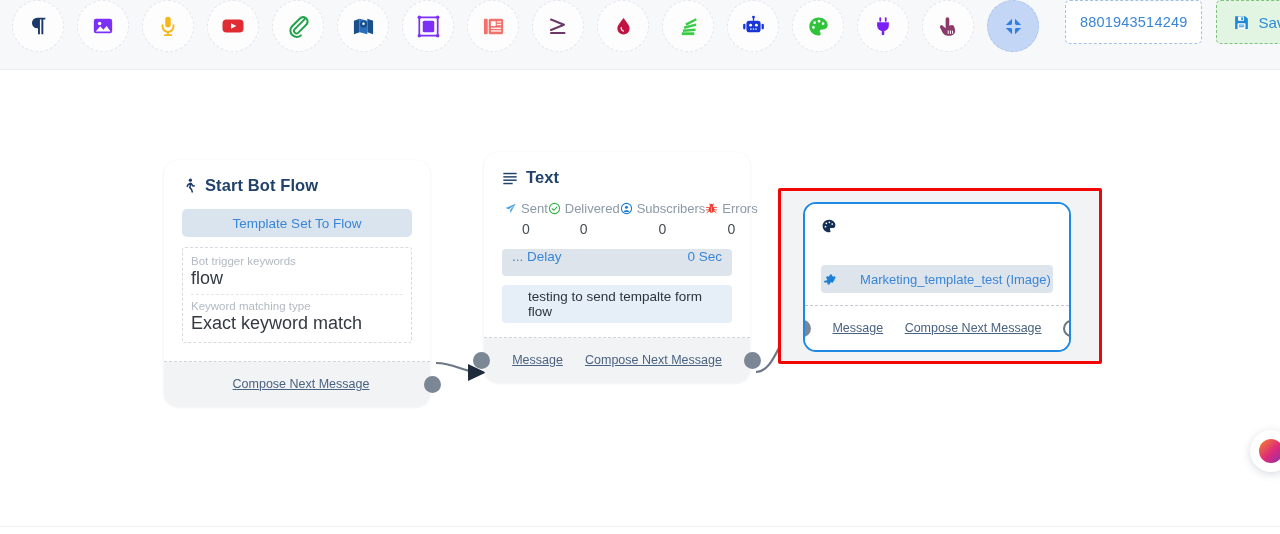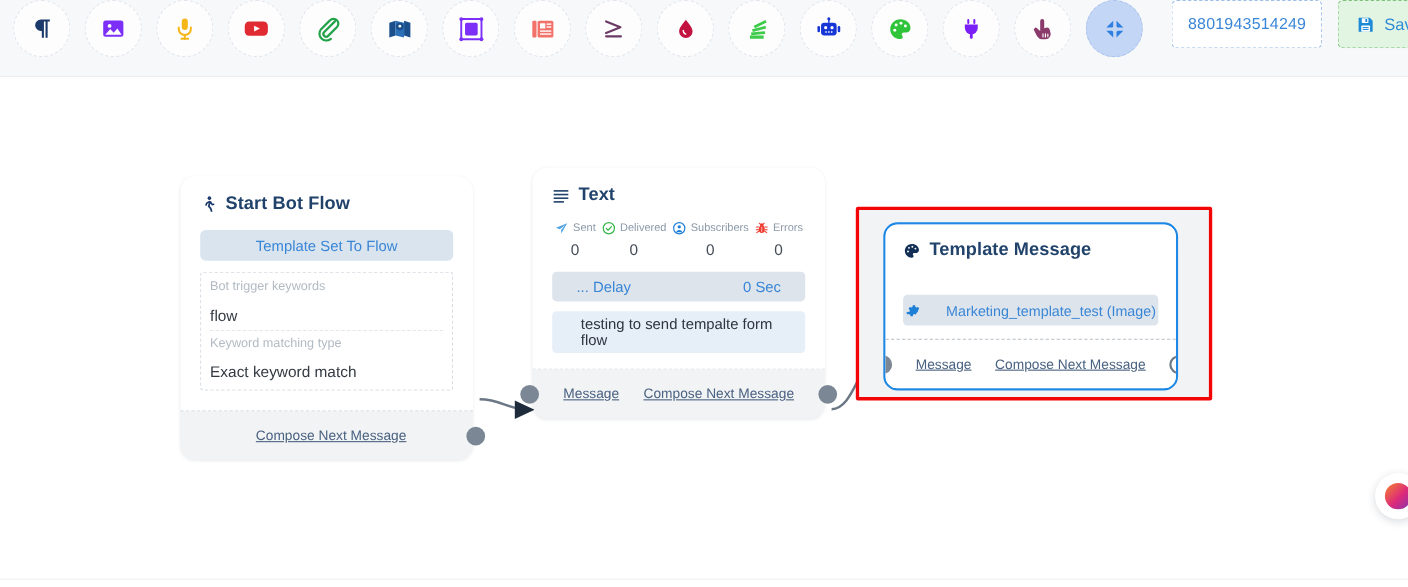--- a/index.html
+++ b/index.html
@@ -158,54 +158,53 @@
     border: 1px dashed #d6dbe2;
     border-radius: 3px;
     padding: 4px 8px 6px 8px;
   }
   .kv-label {
     font-size: 11.5px;
     color: #b3bac3;
     padding: 3px 0 1px 0;
   }
   .kv-value {
-    font-size: 14px;
+    font-size: 18px;
     color: #333a42;
     padding: 0 0 5px 0;
     border-bottom: 1px dashed #e3e7ec;
     margin-bottom: 2px;
-    margin-top: 11px;
   }
   .kv-value.last { border-bottom: none; margin-bottom: 0; padding-bottom: 2px; }
 
   
   #node-text { left: 484px; top: 82px; width: 266px; }
   .stats {
     display: flex;
     justify-content: space-between;
     padding: 0 2px;
     margin-bottom: 12px;
   }
   .stat { text-align: center; }
   .stat-head {
     display: flex; align-items: center; gap: 4px;
-    font-size: 10px; color: #8b99a8;
+    font-size: 13px; color: #8b99a8;
     justify-content: center;
   }
   .stat-val {
     font-size: 14px; color: #444c56; margin-top: 5px;
   }
   .delay-row {
     background: #dde4ec;
     border-radius: 4px;
     height: 27px;
     display: flex;
-    align-items: center;
+    align-items: flex-start;
     justify-content: space-between;
-    padding: 0 22px;
+    padding: 0 10px;
     color: #3a86d6;
     font-size: 13.5px;
     margin-bottom: 9px;
   }
   .msg-box {
     background: #e6eef7;
     border-radius: 4px;
     min-height: 38px;
     display: flex;
     align-items: center;
@@ -554,21 +553,20 @@
       <div id="node-template">
         <div class="node-card">
           <div class="node-title">
             <svg width="16" height="16" viewBox="0 0 24 24">
               <path d="M12 2.6c5.4 0 9.6 3.6 9.6 8.2 0 2.9-2.3 4.3-4.4 4.3h-1.9c-1.2 0-2 .8-2 1.8 0 .5.2.9.5 1.3.3.4.5.8.5 1.3 0 1-.8 1.9-2.3 1.9-5.4 0-9.6-4.3-9.6-9.4S6.6 2.6 12 2.6z" fill="#132f55"></path>
               <circle cx="8" cy="8" r="1.3" fill="#ffffff"></circle>
               <circle cx="12.6" cy="6.4" r="1.3" fill="#ffffff"></circle>
               <circle cx="16.8" cy="9" r="1.3" fill="#ffffff"></circle>
               <circle cx="6.7" cy="13" r="1.3" fill="#ffffff"></circle>
             </svg>
-            <span>Template Message</span>
           </div>
           <div class="template-pill">
             <svg width="13" height="13" viewBox="0 0 24 24">
               <path d="M12 8.2a3.8 3.8 0 1 0 0 7.6 3.8 3.8 0 0 0 0-7.6zm9.4 5a9.4 9.4 0 0 0 0-2.4l2.1-1.6-2-3.5-2.5 1a9.4 9.4 0 0 0-2.1-1.2l-.4-2.6h-4l-.4 2.6a9.4 9.4 0 0 0-2.1 1.2l-2.5-1-2 3.5 2.1 1.6a9.4 9.4 0 0 0 0 2.4L1.6 14.8l2 3.5 2.5-1a9.4 9.4 0 0 0 2.1 1.2l.4 2.6h4l.4-2.6a9.4 9.4 0 0 0 2.1-1.2l2.5 1 2-3.5z" fill="#1e7fd6"></path>
             </svg>
             <span>Marketing_template_test (Image)</span>
           </div>
         </div>
         <div class="node-footer">
           <div class="port left"></div>

